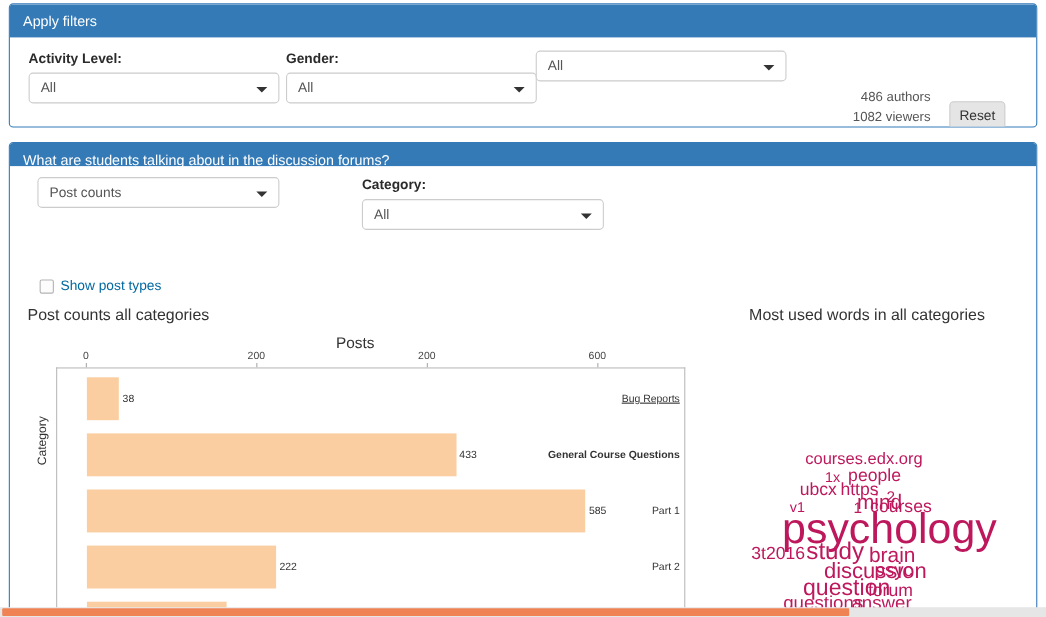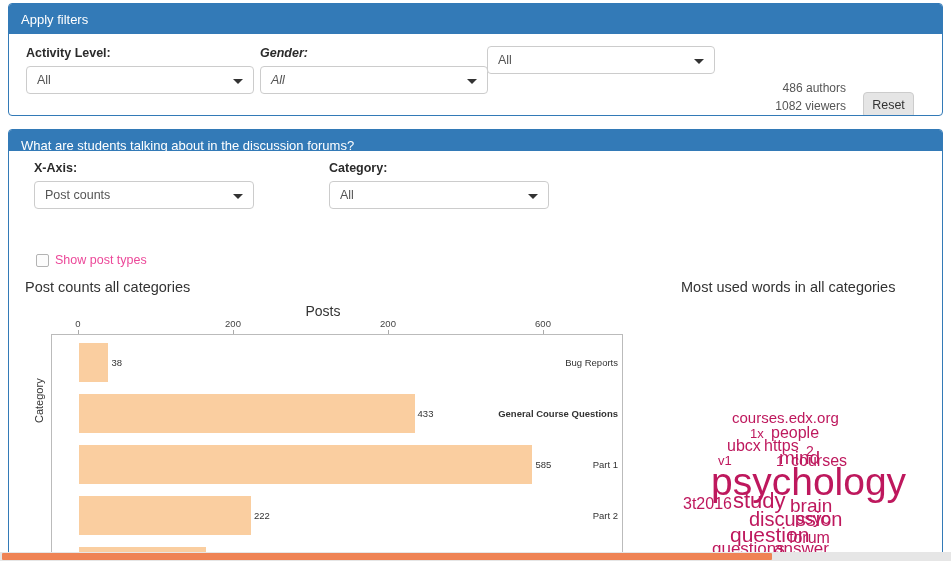--- a/index.html
+++ b/index.html
@@ -79,21 +79,21 @@
     position: absolute;
     right: 10px;
     top: 12px;
     width: 0; height: 0;
     border-left: 5px solid transparent;
     border-right: 5px solid transparent;
     border-top: 5px solid #333333;
   }
 
   #fg-activity { left: 17px; width: 228px; }
-  #fg-gender   { left: 251px; width: 228px; font-style: italic; }
+  #fg-gender   { left: 251px; width: 228px; }
   #fg-regstat  { left: 478px; width: 228px; }
 
   #counts-block {
     position: absolute;
     left: 742px;
     top: 45px;
     width: 95px;
     text-align: right;
     font-size: 12px;
     color: #555555;
@@ -140,21 +140,21 @@
     cursor: pointer;
   }
   #show-post-types-checkbox {
     width: 13px; height: 13px;
     border: 1px solid #b3b3b3;
     border-radius: 2px;
     background: #fcfcfc;
     box-sizing: border-box;
     margin-right: 6px;
   }
-  #show-post-types-label { font-size: 12.5px; color: #ec4899; }
+  #show-post-types-label { font-size: 12.5px; color: #0369a1; }
 
   
   #chart-title {
     position: absolute;
     left: 16px;
     top: 128px;
     font-size: 14.5px;
     color: #333333;
   }
   #wordcloud-title {
@@ -310,21 +310,20 @@
 
     <button id="reset-button">Reset</button>
   </div>
 </div>
 
 <div class="panel" id="forum-panel">
   <div class="panel-heading">What are students talking about in the discussion forums?</div>
   <div class="panel-body">
 
     <div class="field-group" id="fg-xaxis">
-      <span class="field-label">X-Axis:</span>
       <div class="select-box">
         <span>Post counts</span>
         <span class="caret-icon"></span>
       </div>
     </div>
 
     <div class="field-group" id="fg-category">
       <span class="field-label">Category:</span>
       <div class="select-box">
         <span>All</span>
@@ -349,21 +348,21 @@
           <div class="x-tick-label" style="left: 210px;">200</div>
           <div class="x-tick-mark" style="left: 210px;"></div>
           <div class="x-tick-label" style="left: 365px;">200</div>
           <div class="x-tick-mark" style="left: 365px;"></div>
           <div class="x-tick-label" style="left: 520px;">600</div>
           <div class="x-tick-mark" style="left: 520px;"></div>
         </div>
       <div id="plot-area">
           <div class="bar" style="top: 8px; width: 29.45px; height: 39px;"></div>
           <div class="bar-value" style="left: 59.45px; top: 21.5px;">38</div>
-          <div class="bar-category" style="top: 21.5px;">Bug Reports</div>
+          <div class="bar-category" style="top: 21.5px; text-decoration: underline;">Bug Reports</div>
           <div class="bar" style="top: 59px; width: 335.575px; height: 39px;"></div>
           <div class="bar-value" style="left: 365.575px; top: 72.5px;">433</div>
           <div class="bar-category" style="top: 72.5px; font-weight: bold;">General Course Questions</div>
           <div class="bar" style="top: 110px; width: 453.375px; height: 39px;"></div>
           <div class="bar-value" style="left: 483.375px; top: 123.5px;">585</div>
           <div class="bar-category" style="top: 123.5px;">Part 1</div>
           <div class="bar" style="top: 161px; width: 172.05px; height: 39px;"></div>
           <div class="bar-value" style="left: 202.05px; top: 174.5px;">222</div>
           <div class="bar-category" style="top: 174.5px;">Part 2</div>
           <div class="bar" style="top: 212px; width: 127.1px; height: 39px;"></div>

